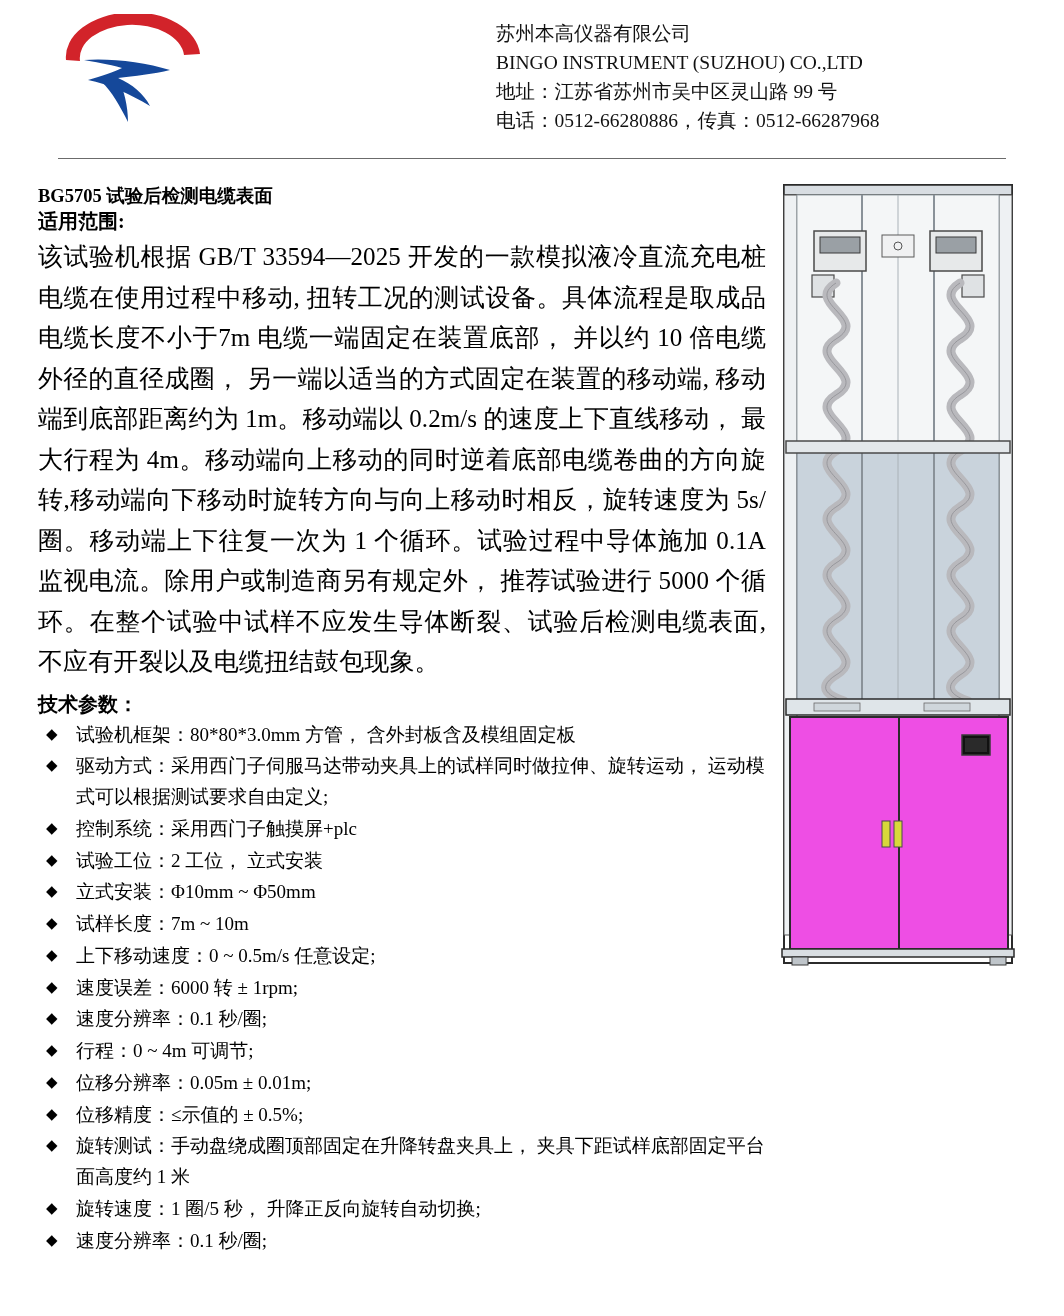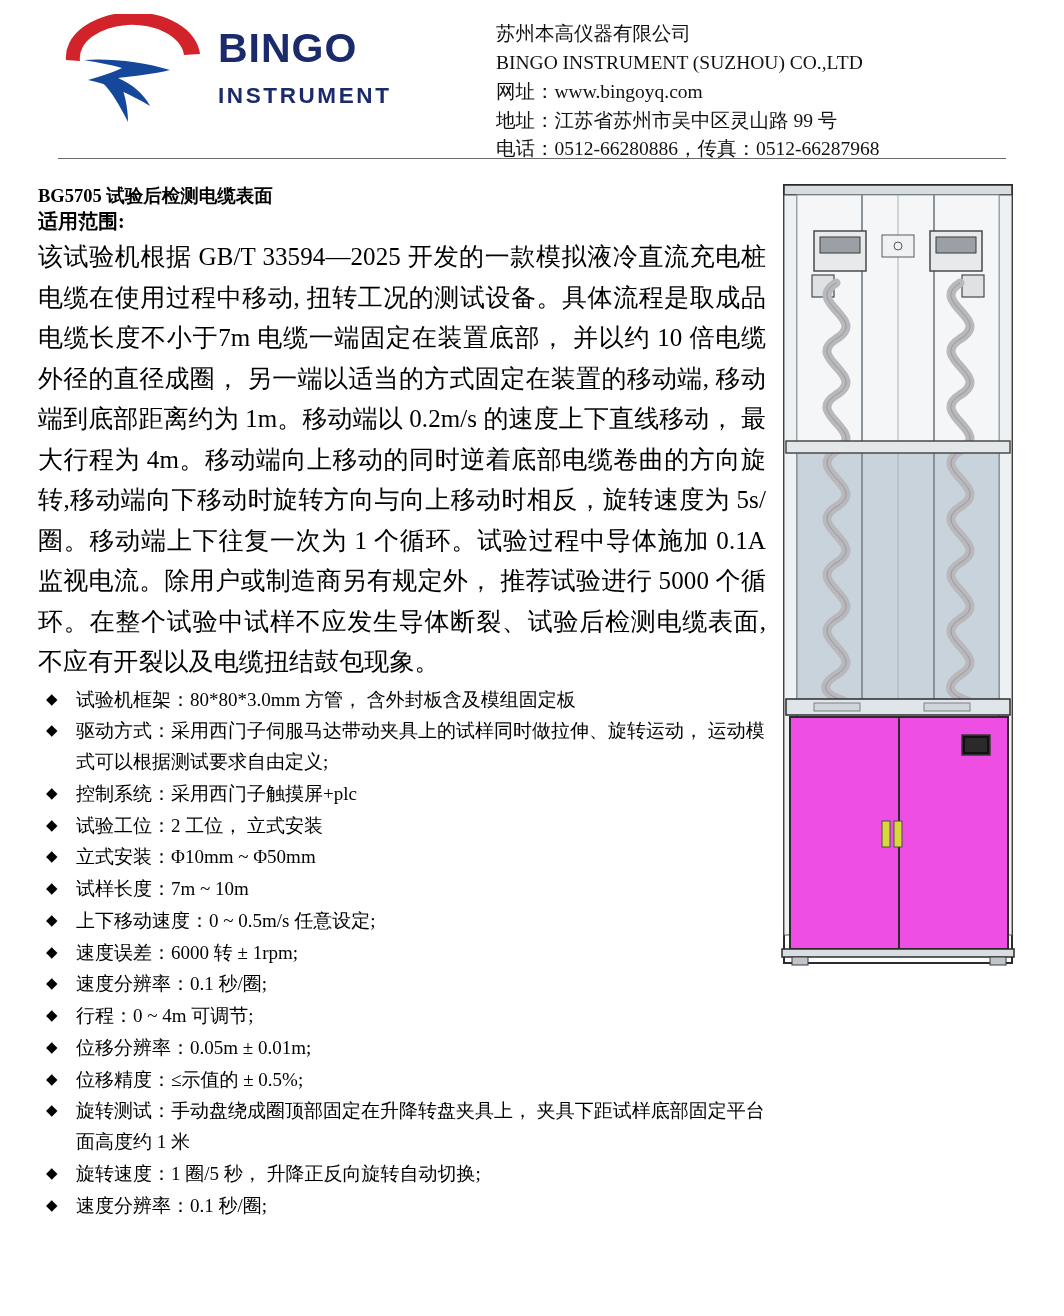--- a/index.html
+++ b/index.html
@@ -168,44 +168,40 @@
     <div class="logo-block">
       <div class="logo-mark">
         <svg width="150" height="112" viewBox="0 0 150 112">
 
           <path d="M8 46 A 66 44 0 0 1 142 40 L 126 41 A 52 33 0 0 0 22 47 Z" fill="#d2232a"></path>
 
           <path d="M26 46 C 52 44 86 48 112 56 C 96 60 76 62 60 64 C 74 70 86 80 92 92 C 72 80 50 70 30 66 C 44 62 56 58 64 54 C 50 50 36 48 26 46 Z" fill="#15489a"></path>
           <path d="M60 64 C 66 76 70 92 70 108 C 62 92 54 78 44 68 Z" fill="#15489a"></path>
         </svg>
       </div>
-      <div class="logo-text">
-        <div class="logo-bingo">BINGO</div>
-        <div class="logo-instrument">INSTRUMENT</div>
-      </div>
     </div>
 
     <div class="company-block">
       <div>苏州本高仪器有限公司</div>
       <div>BINGO INSTRUMENT (SUZHOU) CO.,LTD</div>
-      <div>网址：www.bingoyq.com</div>
       <div>地址：江苏省苏州市吴中区灵山路 99 号</div>
       <div>电话：0512-66280886，传真：0512-66287968</div>
     </div>
   </div>
 
   <div class="rule"></div>
 
 
   <div class="content">
 
     <div class="col-left">
       <div class="model-line">BG5705 试验后检测电缆表面</div>
       <div class="sec-head">适用范围:</div>
       <div class="para">该试验机根据 GB/T 33594—2025 开发的一款模拟液冷直流充电桩电缆在使用过程中移动, 扭转工况的测试设备。具体流程是取成品电缆长度不小于7m 电缆一端固定在装置底部， 并以约 10 倍电缆外径的直径成圈， 另一端以适当的方式固定在装置的移动端, 移动端到底部距离约为 1m。移动端以 0.2m/s 的速度上下直线移动， 最大行程为 4m。移动端向上移动的同时逆着底部电缆卷曲的方向旋转,移动端向下移动时旋转方向与向上移动时相反，旋转速度为 5s/圈。移动端上下往复一次为 1 个循环。试验过程中导体施加 0.1A 监视电流。除用户或制造商另有规定外， 推荐试验进行 5000 个循环。在整个试验中试样不应发生导体断裂、试验后检测电缆表面,不应有开裂以及电缆扭结鼓包现象。</div>
+      <div class="sec-head2">技术参数：</div>
 
       <ul class="spec-list">
         <li>
           <span class="bullet">◆</span>
           <span class="spec-text">试验机框架：80*80*3.0mm 方管， 含外封板含及模组固定板</span>
         </li>
         <li>
           <span class="bullet">◆</span>
           <span class="spec-text">驱动方式：采用西门子伺服马达带动夹具上的试样同时做拉伸、旋转运动， 运动模式可以根据测试要求自由定义;</span>
         </li>

